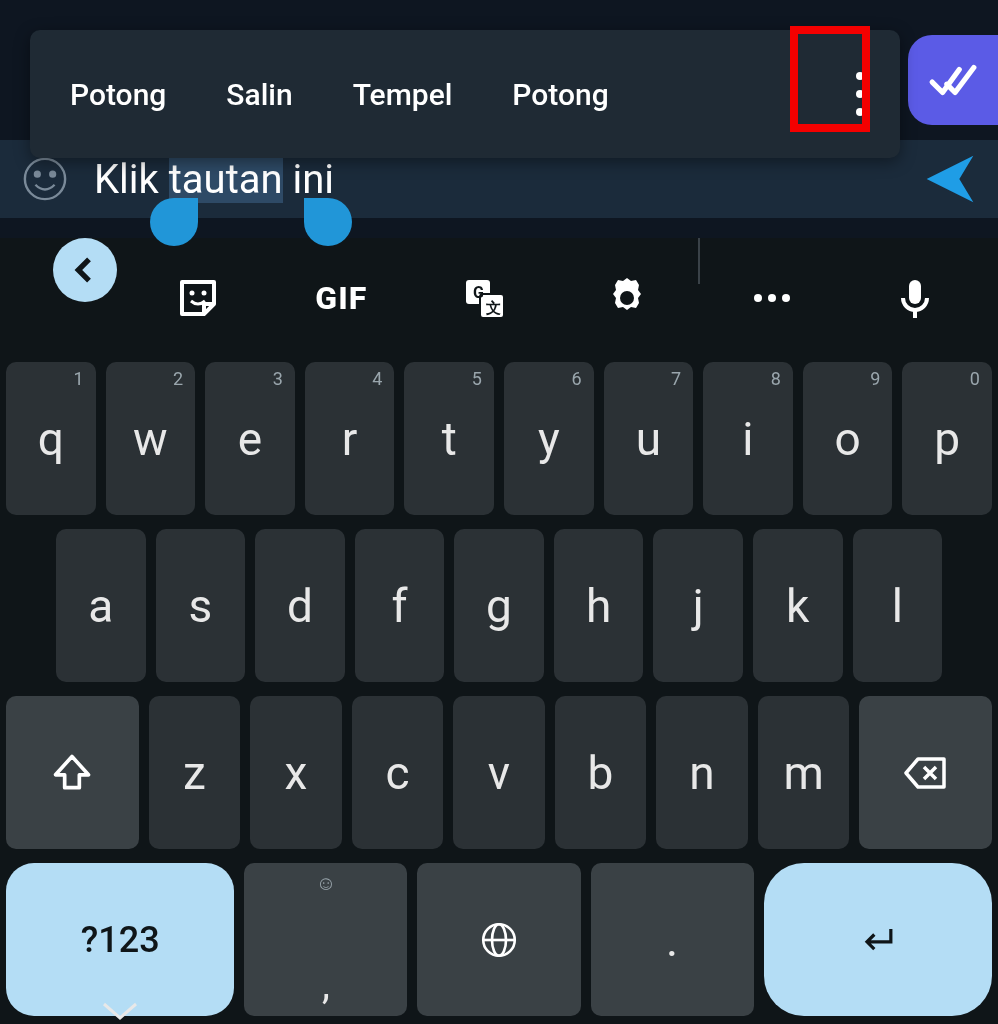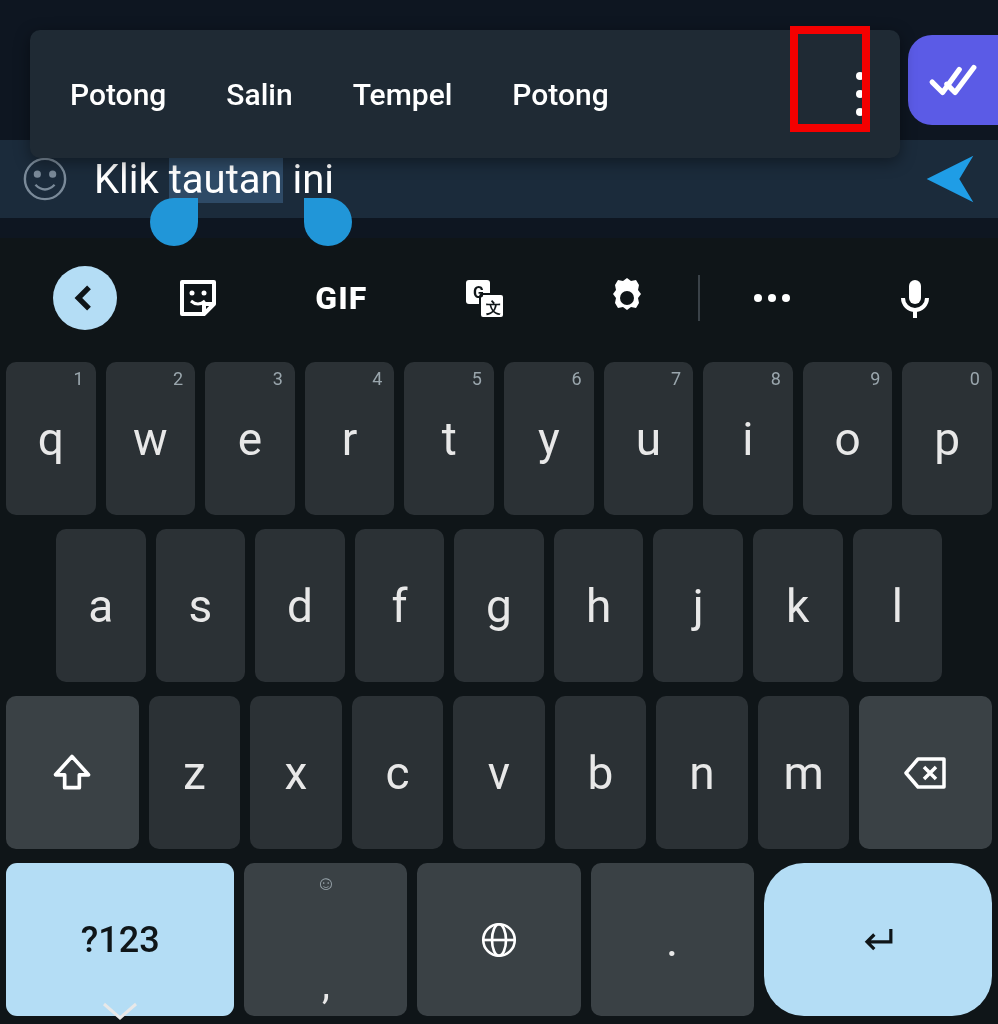--- a/index.html
+++ b/index.html
@@ -113,21 +113,21 @@
   
   .keyboard {
     position:absolute;
     top: 238px; left:0; right:0; bottom:0;
     background:#0f1518;
     display:flex; flex-direction:column;
   }
   .kb-toolbar {
     height: 120px;
     display:flex;
-    align-items:center;
+    align-items:flex-start;
     padding: 0 12px;
     gap:0;
     margin-left:33px;
   }
   .kb-tool {
     flex:1;
     height:100%;
     display:flex; align-items:center; justify-content:center;
     cursor:pointer;
     color:#fff;
@@ -172,21 +172,21 @@
     font-size:28px;
     letter-spacing:2px;
     color:#d4dde2;
   }
   .key.symb {
     background:#b4ddf5;
     color:#0f1518;
     font-size:36px;
     font-weight:500;
     flex:1.4;
-    border-radius:11px;
+    border-radius:28px;
   }
   .key.enter {
     background:#b4ddf5;
     flex:1.4;
     border-radius:40px;
   }
   .key.enter svg { width:44px; height:44px; stroke:#0f1518; fill:none; stroke-width:3.5; }
   .key.comma .mini { position:absolute; top:8px; font-size:20px; color:#9aa6ad; }
   .key.comma .main { position:absolute; bottom:8px; font-size:40px; }
   .bottom-sliver {

